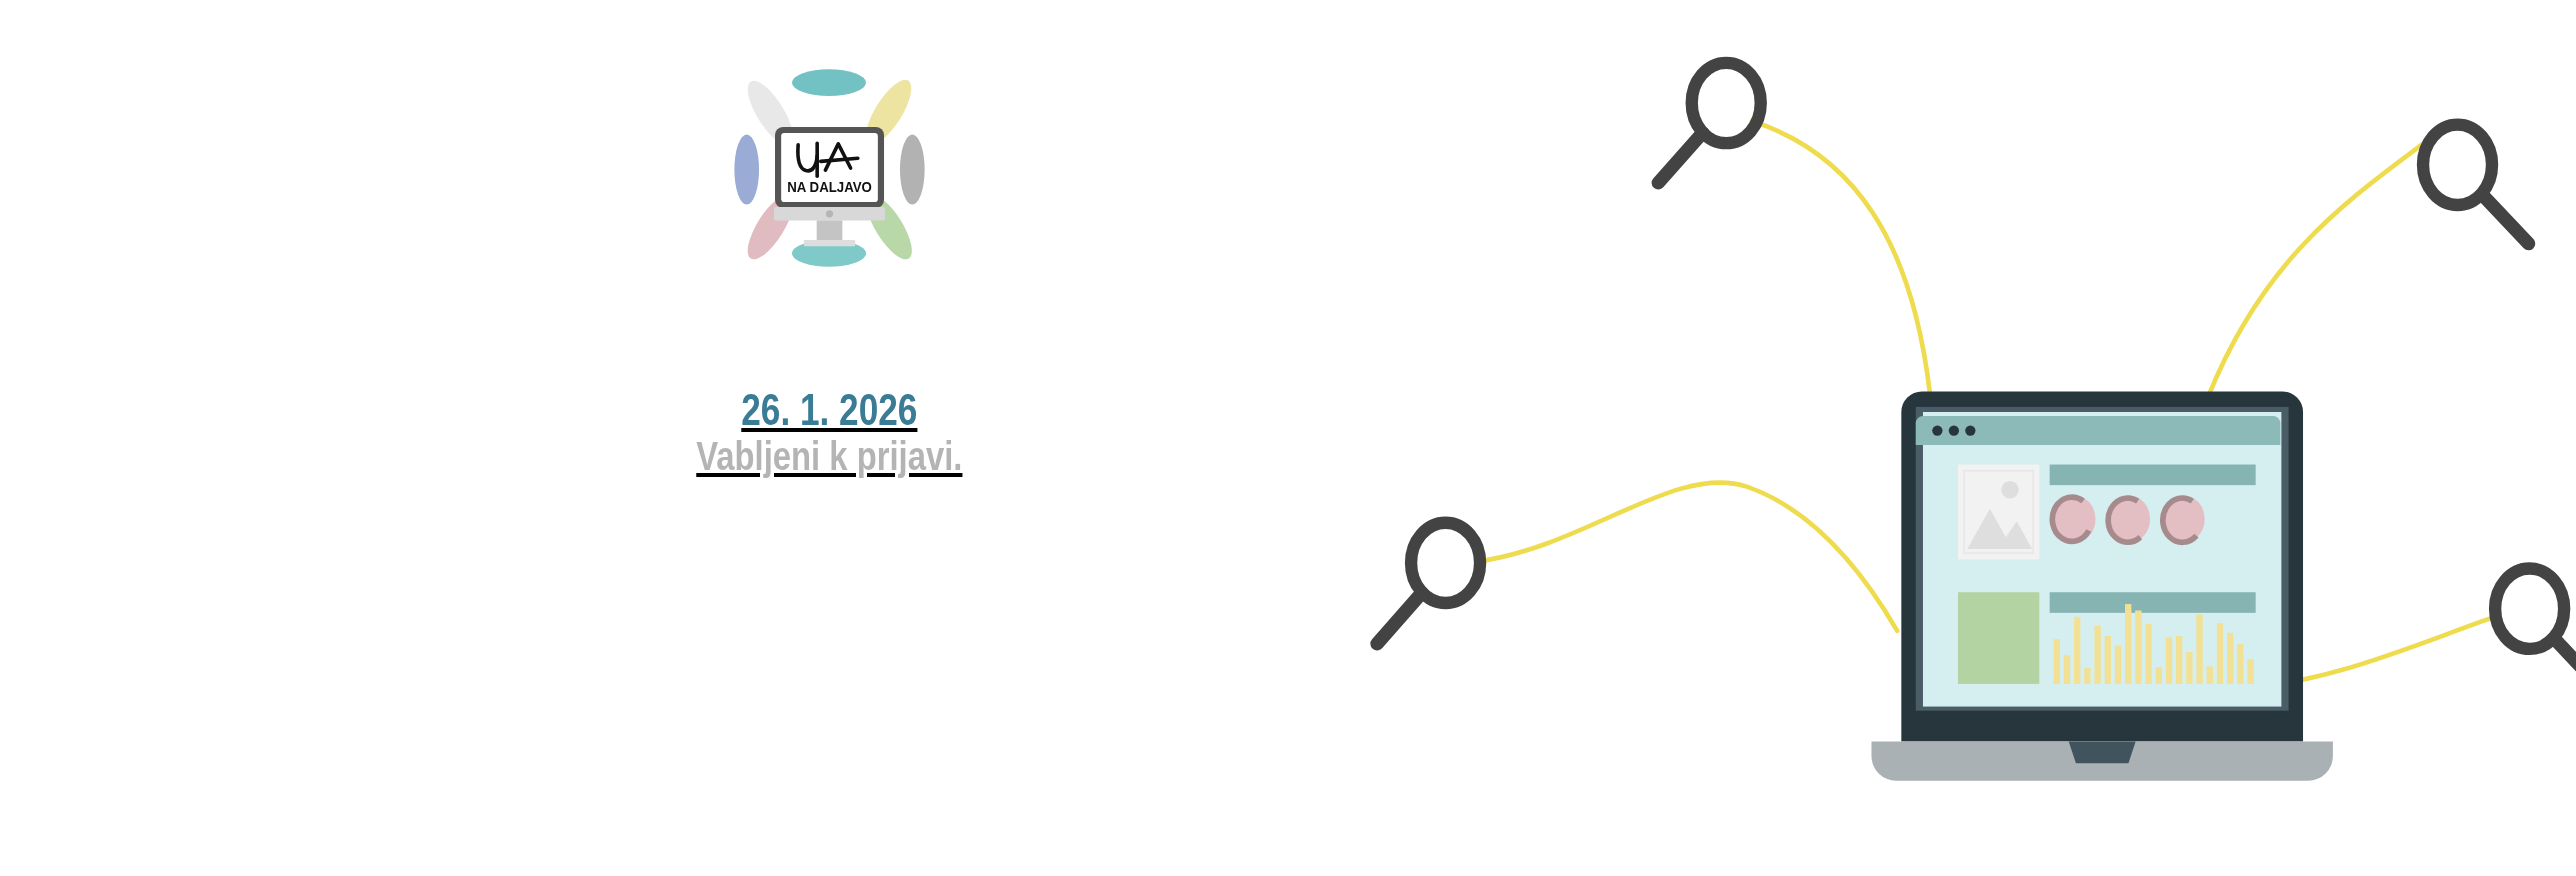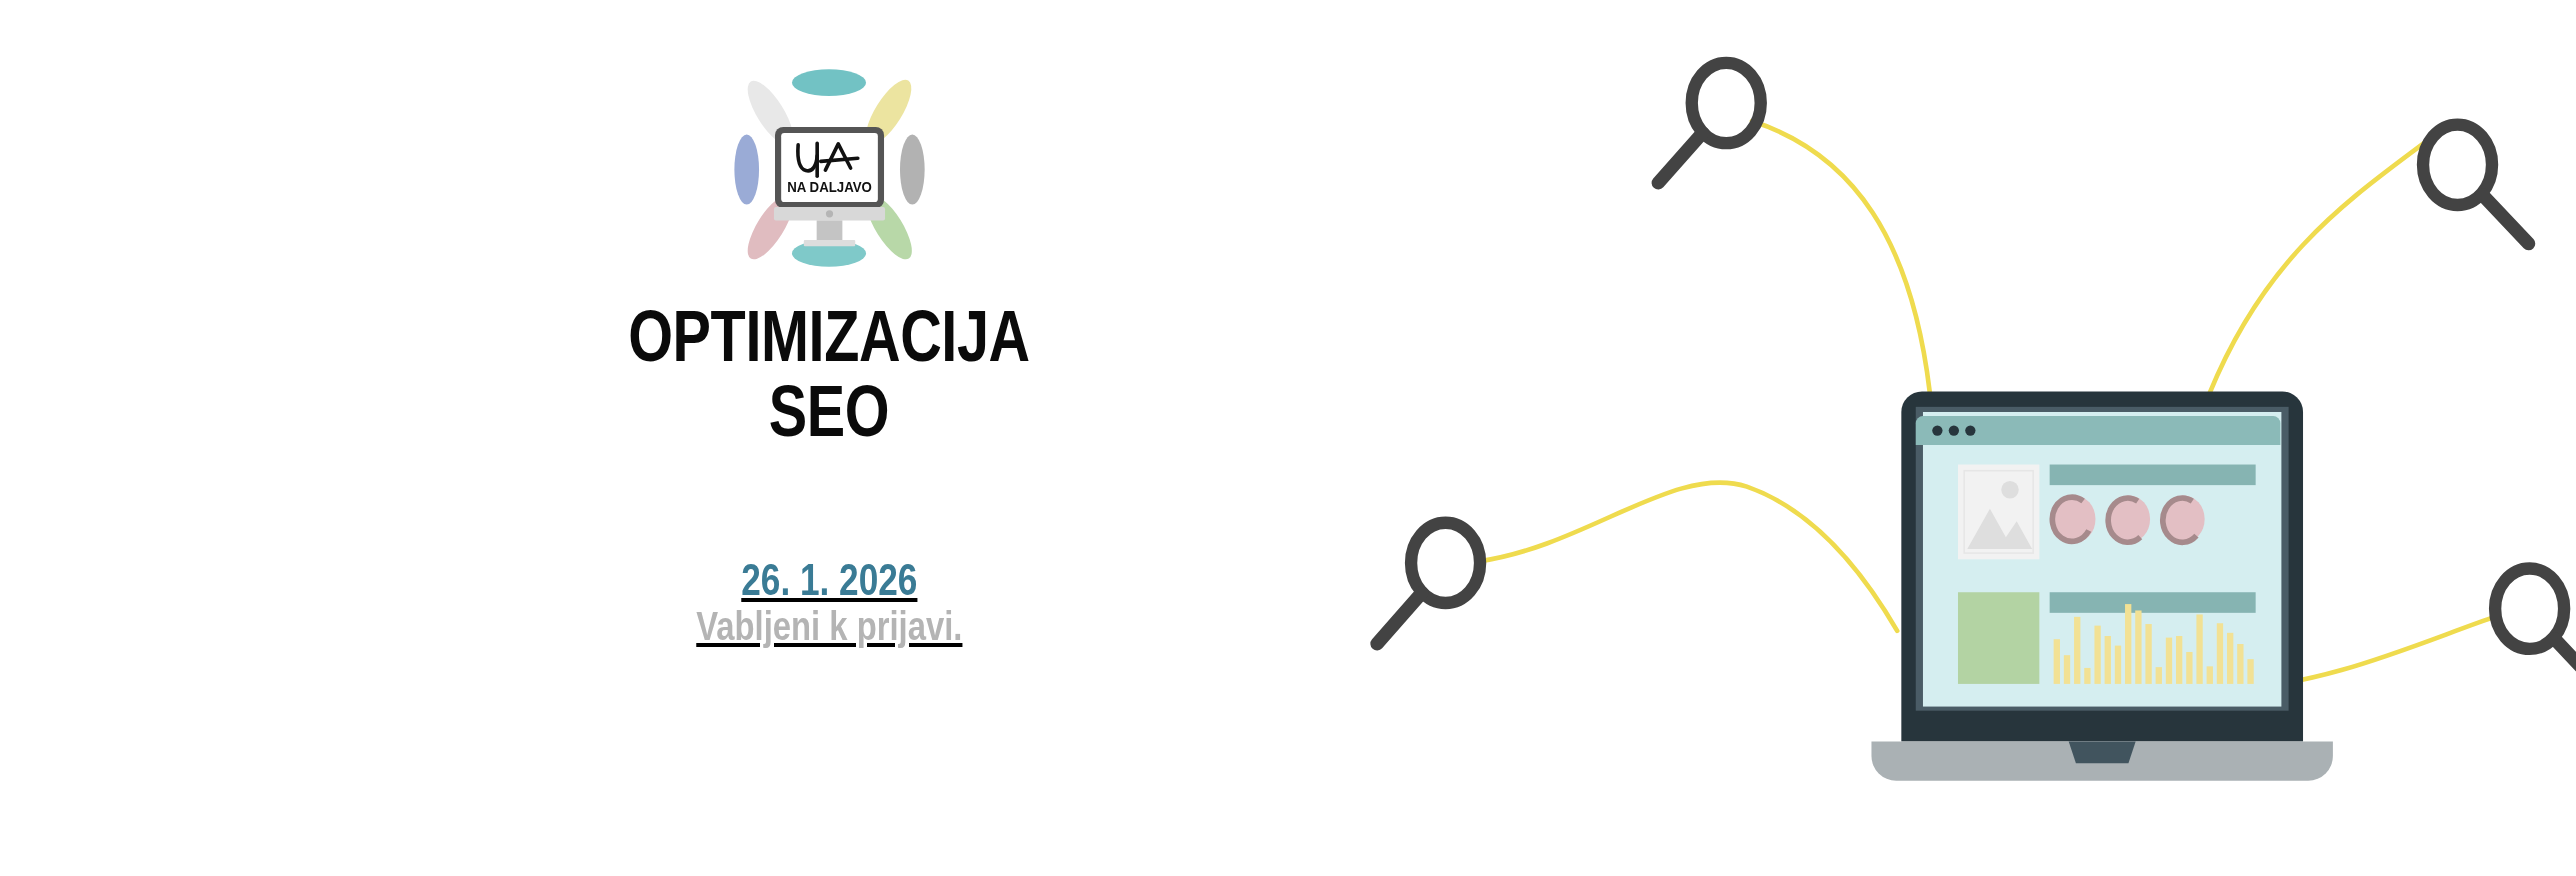--- a/index.html
+++ b/index.html
@@ -82,24 +82,20 @@
             <path d="M150 167 C148 194, 151 213, 165 217 C178 221, 186 206, 187 188 L187 164"></path>
             <path d="M187 188 L187 228"></path>
             <path d="M203 216 L228 165 L252 212"></path>
             <path d="M194 199 L266 193"></path>
           </g>
           <text x="211" y="258" text-anchor="middle" font-family="Liberation Sans, sans-serif" font-size="30" font-weight="700" fill="#111111" transform="scale(0.86 1) translate(34.5 0)">NA DALJAVO</text>
         </g>
       </svg>
     </div>
 
-    <div class="title-wrap">
-      <span class="title-line">OPTIMIZACIJA</span>
-      <span class="title-line second">SEO</span>
-    </div>
 
     <div class="date-wrap">
       <span class="date-text">26. 1. 2026</span>
       <span class="sub-text">Vabljeni k prijavi.</span>
     </div>
   </div>
 
   <div class="illus">
     <svg viewBox="0 0 3416 1701" xmlns="http://www.w3.org/2000/svg">
 

